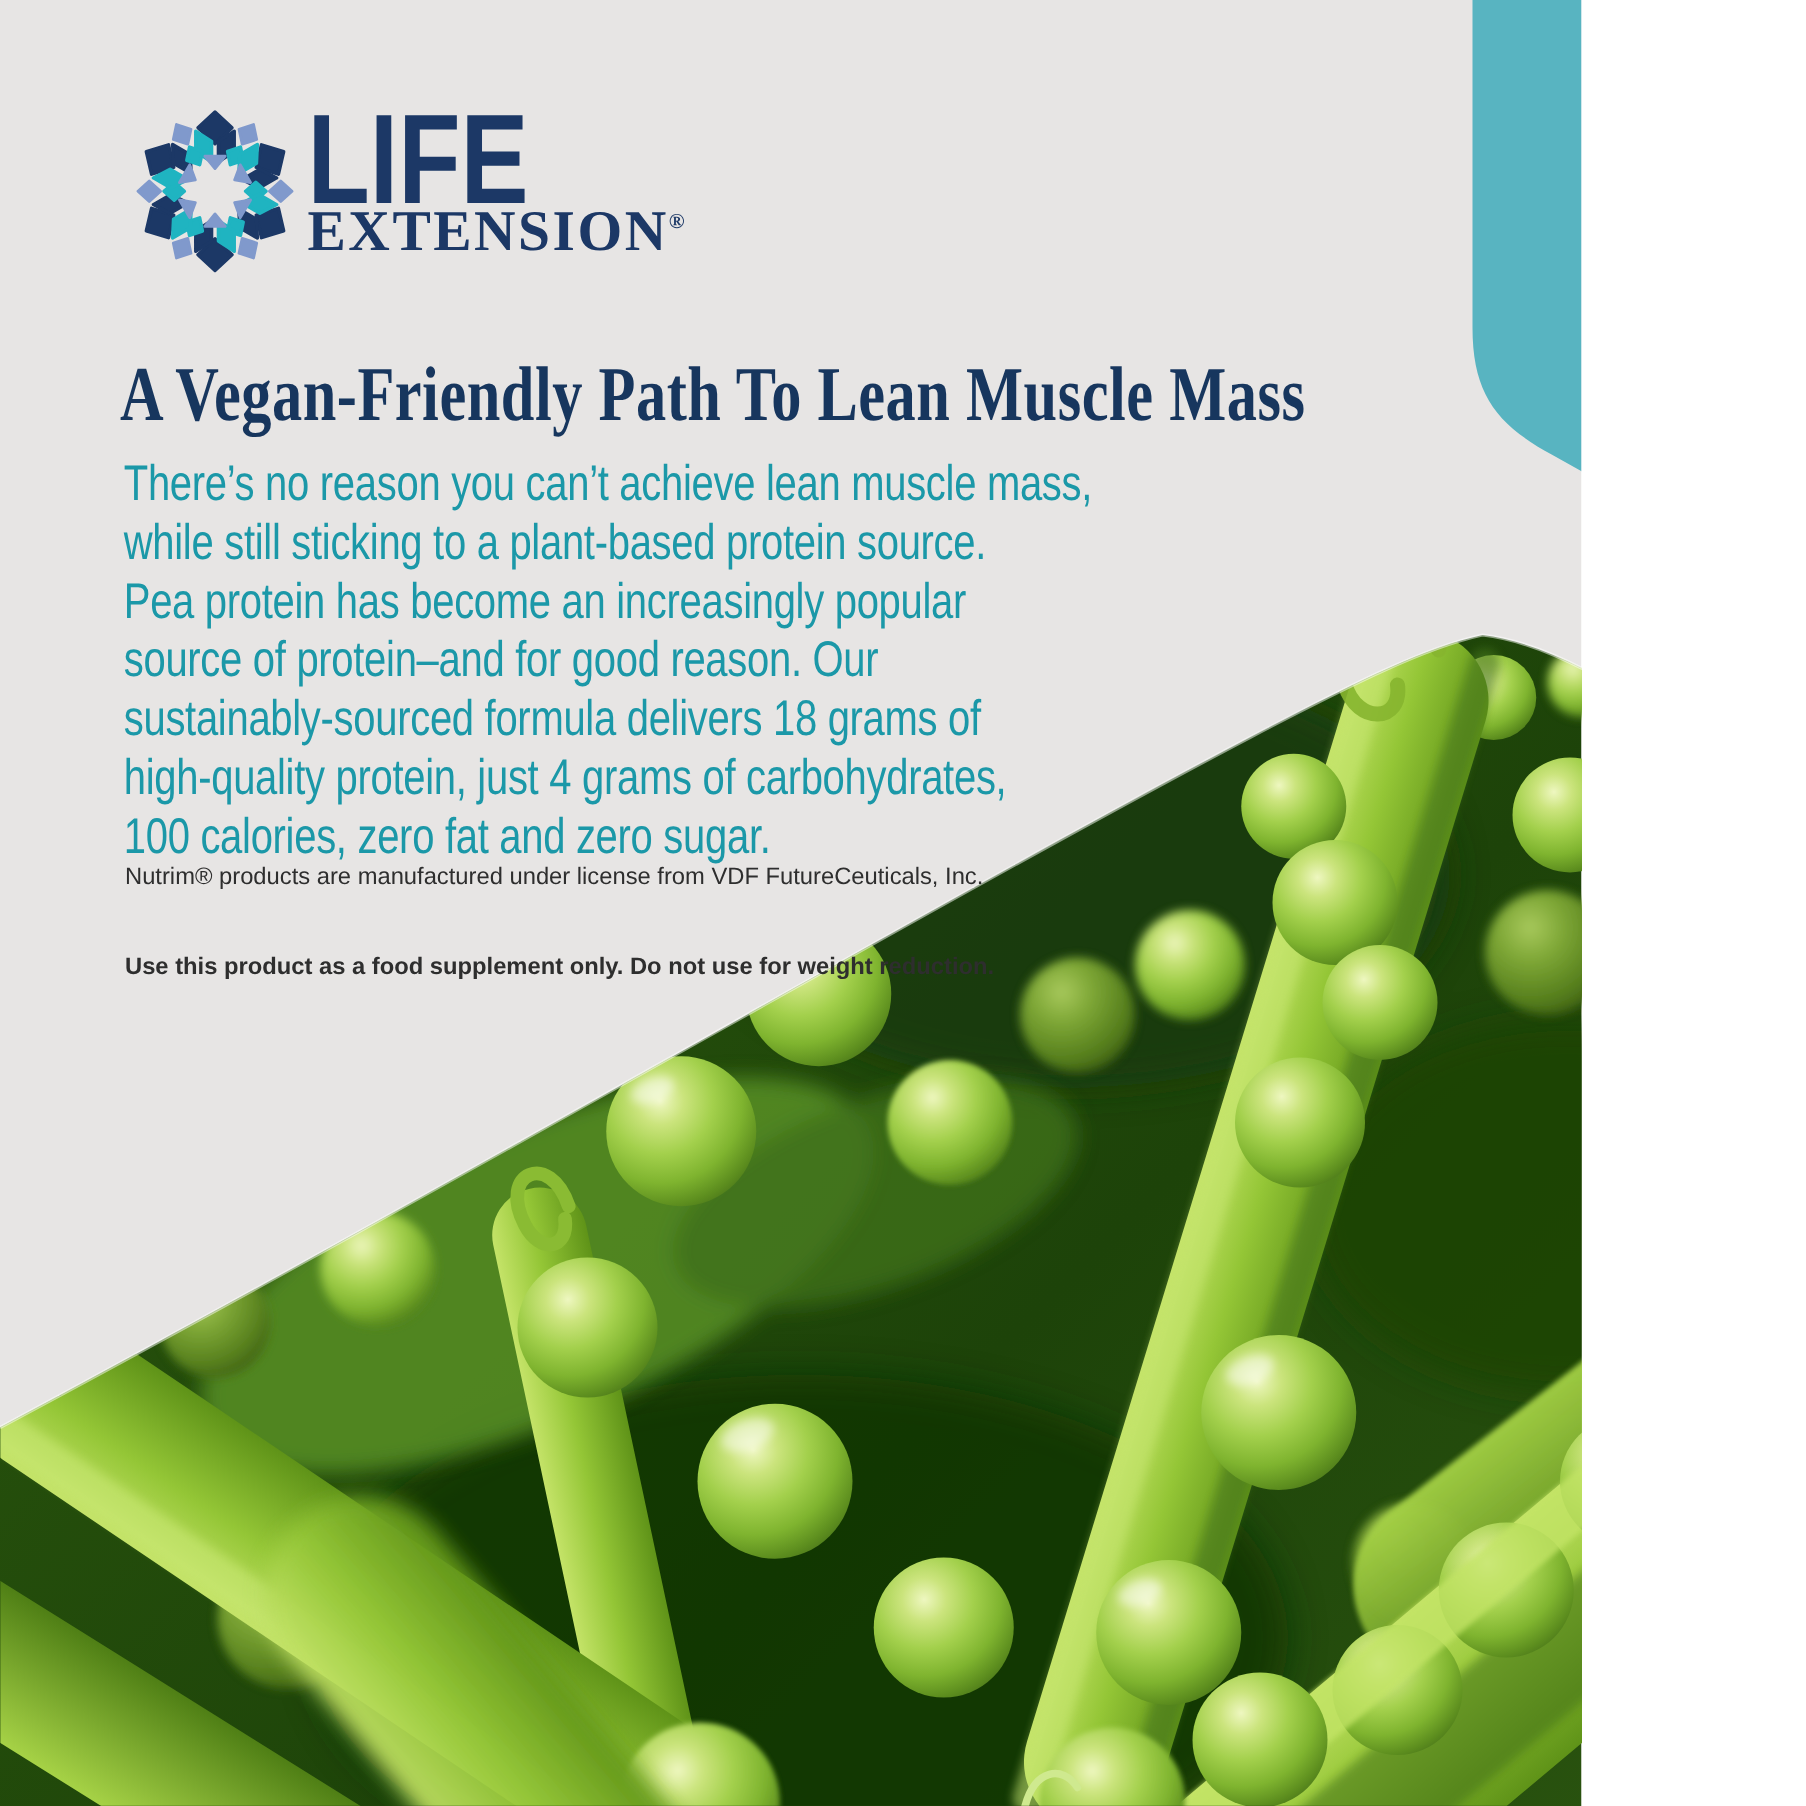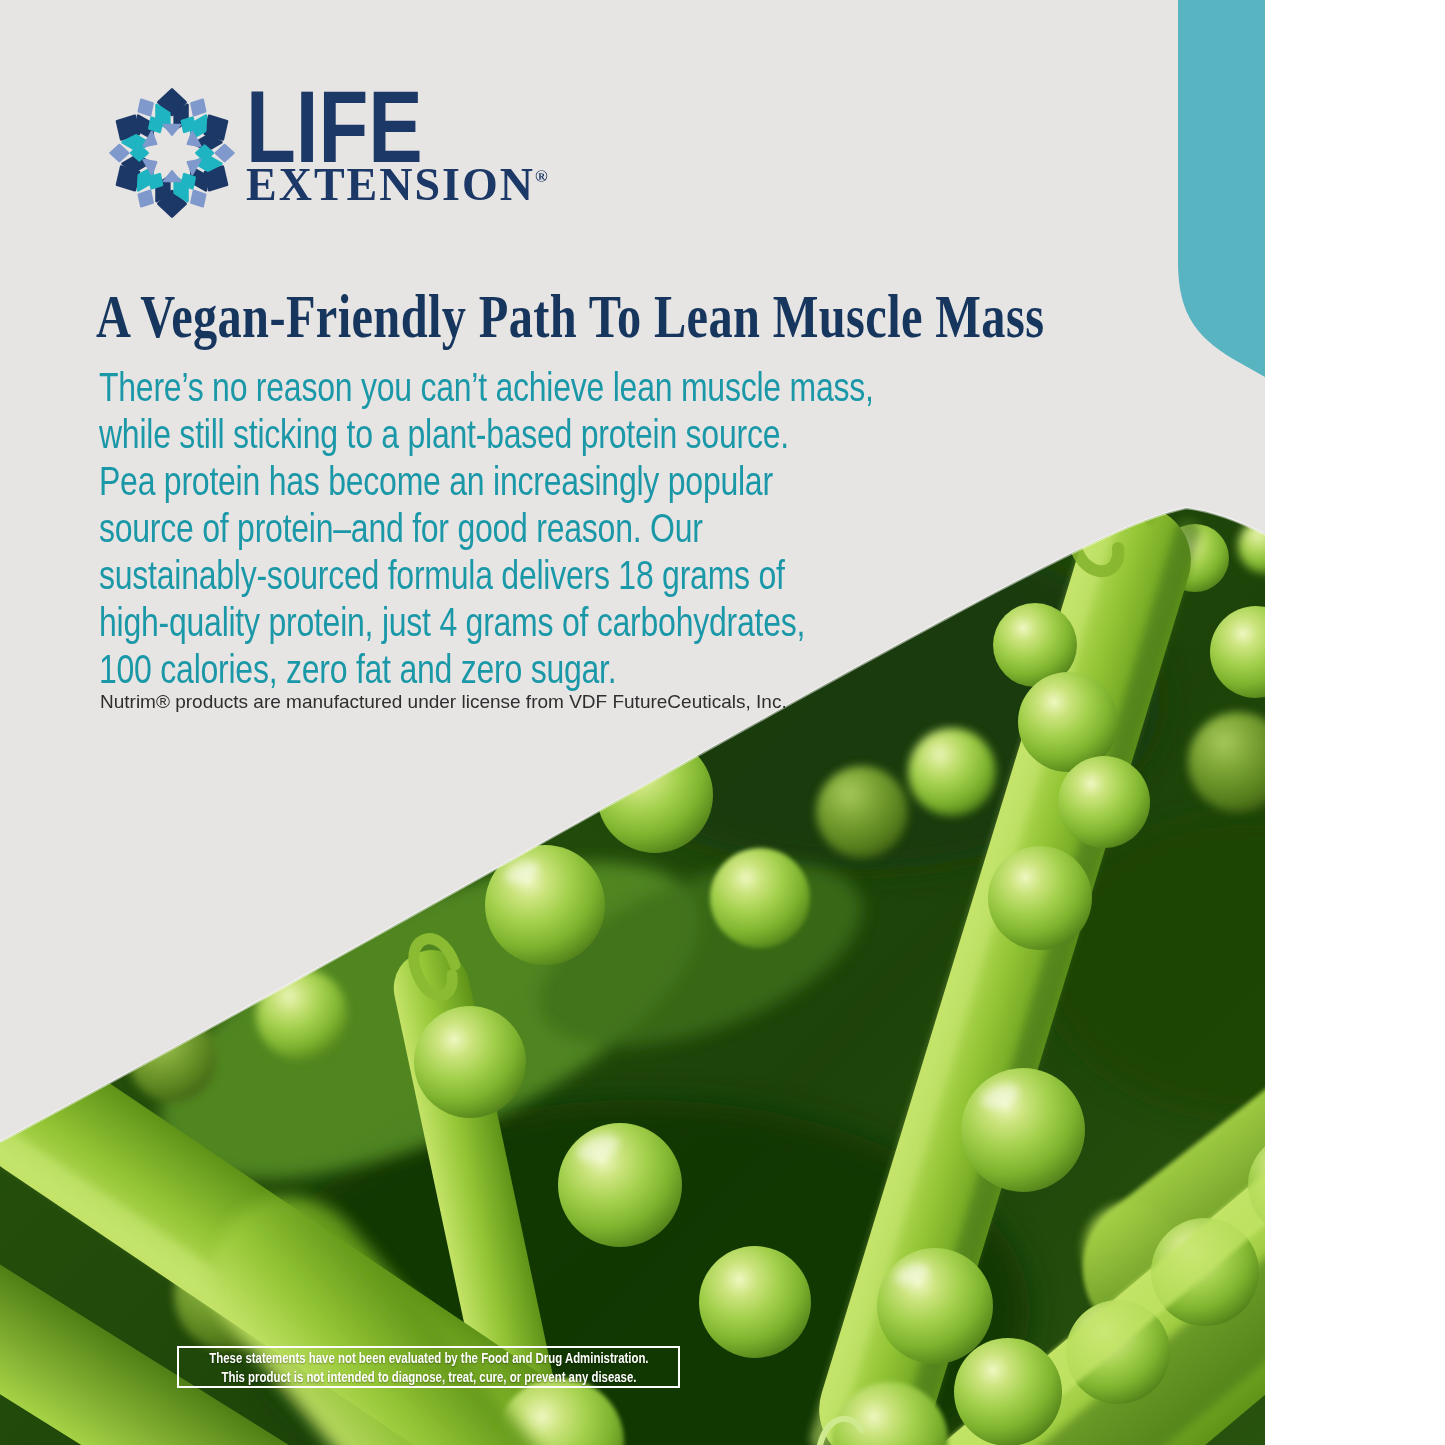--- a/index.html
+++ b/index.html
@@ -244,19 +244,19 @@
     <div class="body-line">source of protein–and for good reason. Our</div>
     <div class="body-line">sustainably-sourced formula delivers 18 grams of</div>
     <div class="body-line">high-quality protein, just 4 grams of carbohydrates,</div>
     <div class="body-line">100 calories, zero fat and zero sugar.</div>
   </div>
 
   <p class="fine" id="license-note">
     <span class="line">Nutrim® products are manufactured under license from VDF</span>
     <span class="line">FutureCeuticals, Inc.</span>
   </p>
-
-  <div class="fda-box">
-    <div class="fda-line">These statements have not been evaluated by the Food and Drug Administration.</div>
-    <div class="fda-line">This product is not intended to diagnose, treat, cure, or prevent any disease.</div>
-  </div>
+  <p class="fine bold" id="usage-note">
+    <span class="line">Use this product as a food supplement only. Do not use for</span>
+    <span class="line">weight reduction.</span>
+  </p>
+
 
 </div>
 
 </body></html>

